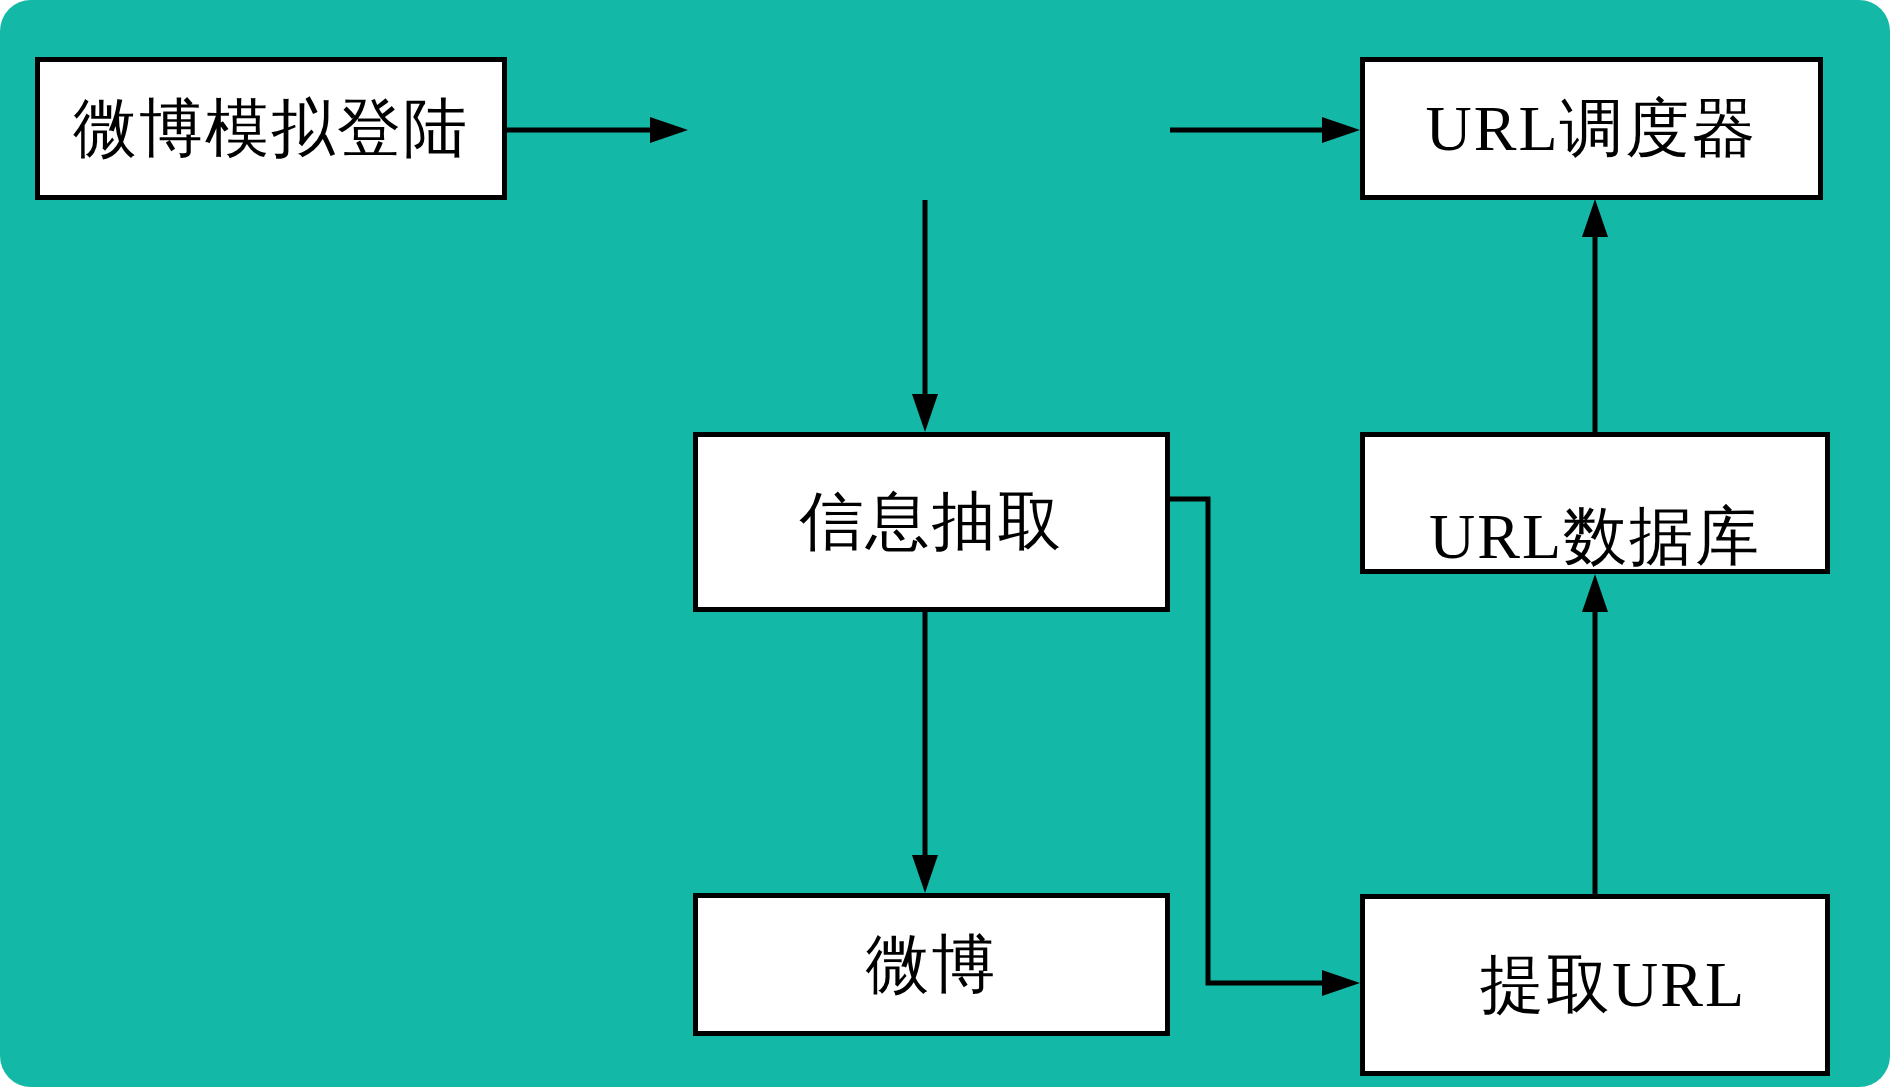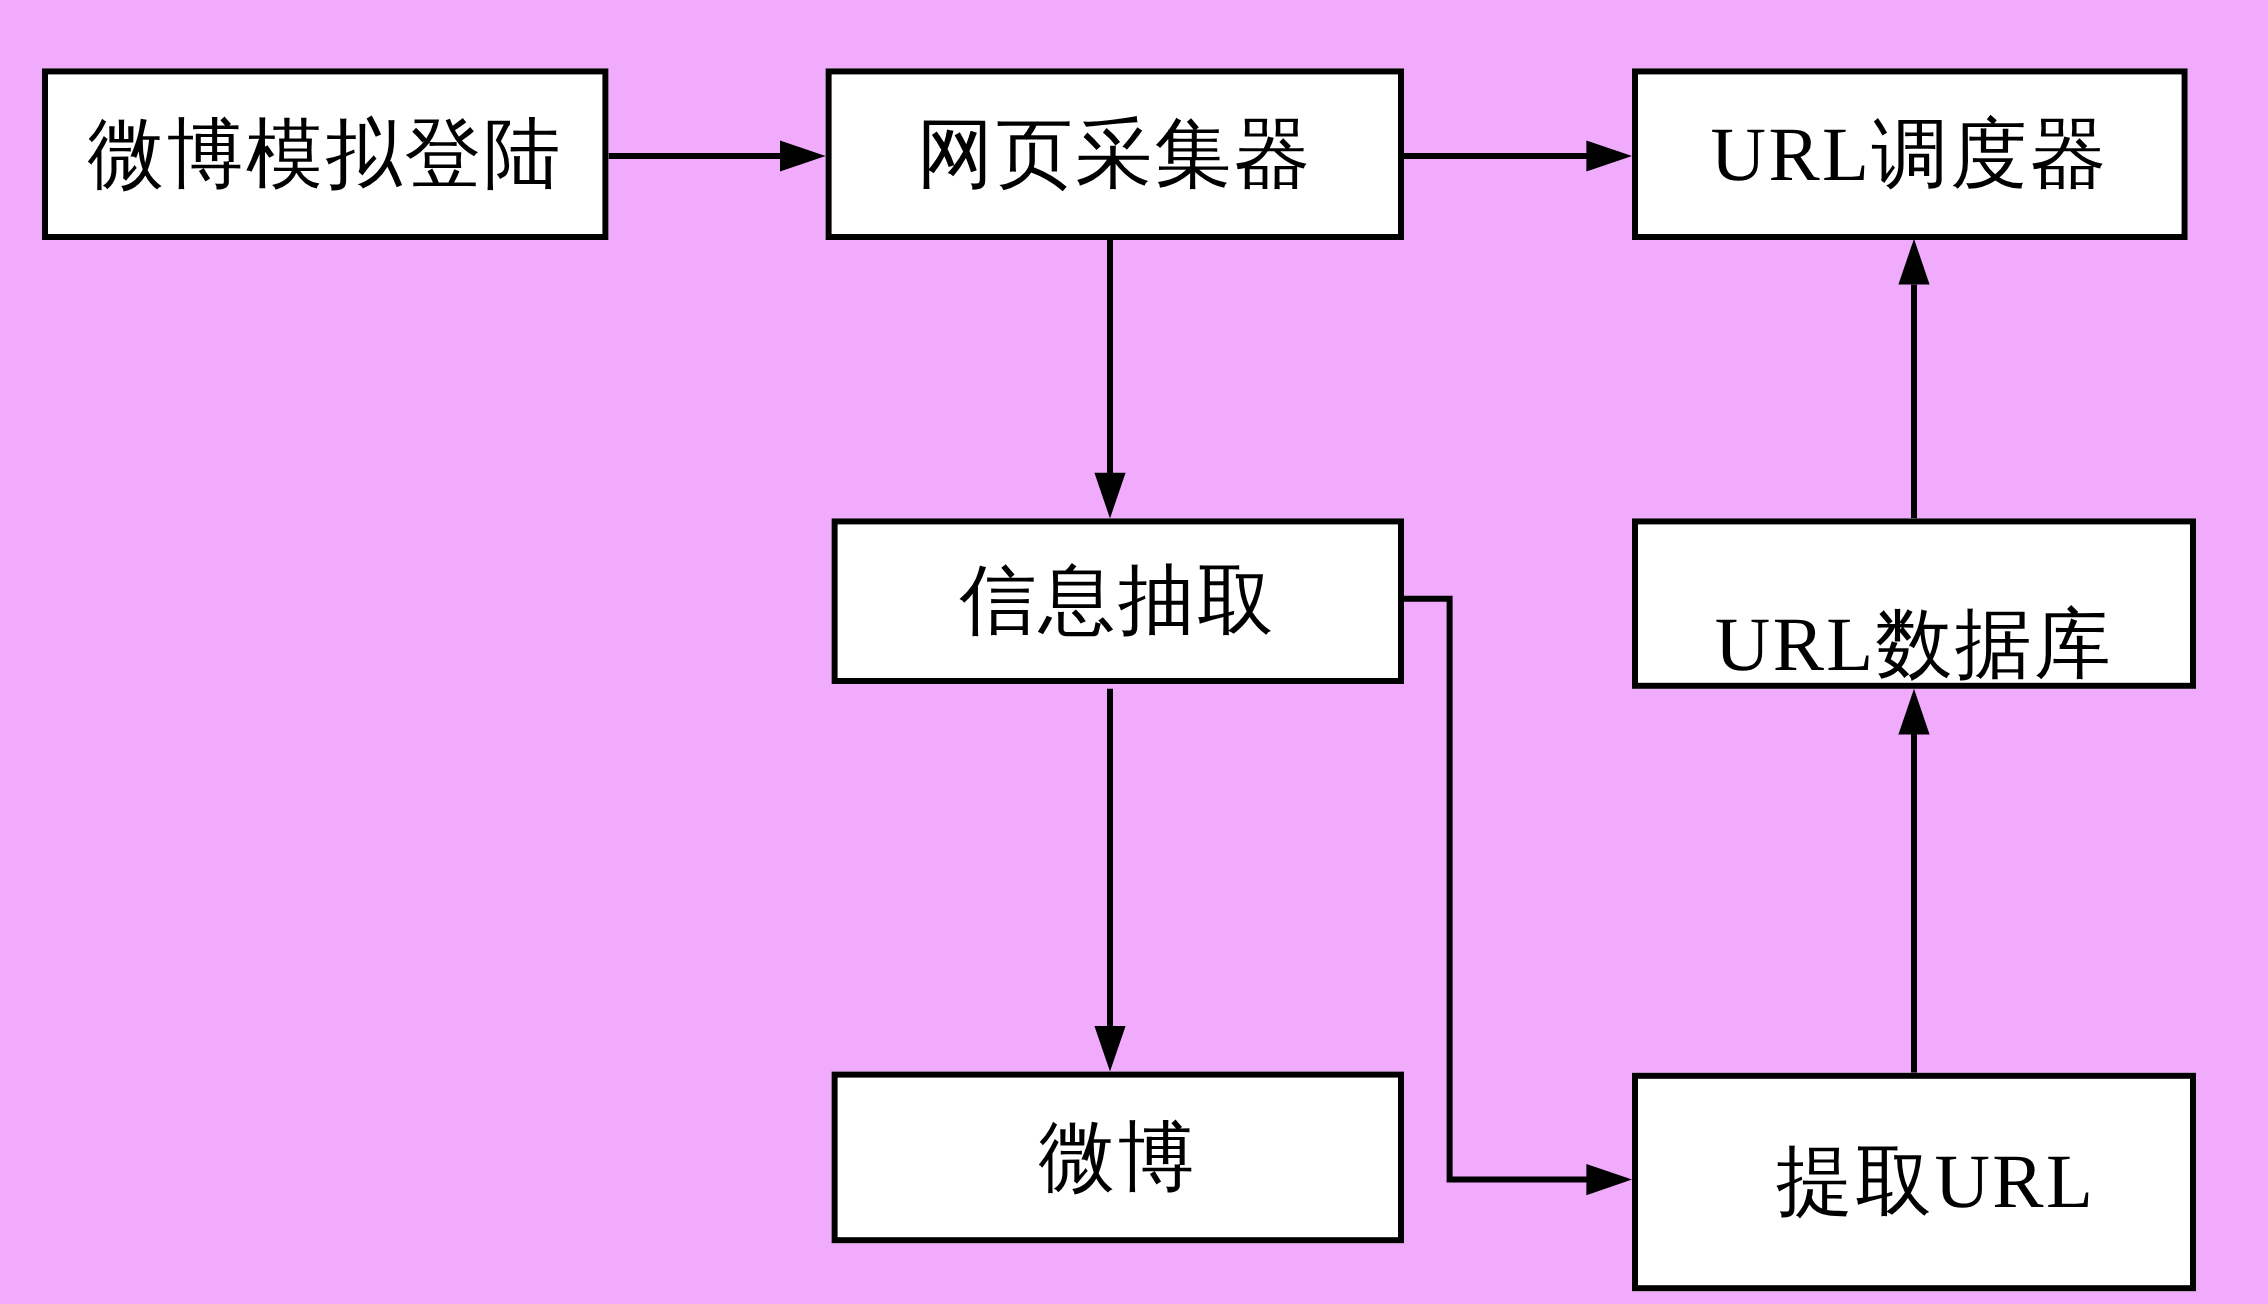--- a/index.html
+++ b/index.html
@@ -4,23 +4,24 @@
 <style>
   html, body {
     margin: 0;
     padding: 0;
     background: #ffffff;
   }
   .canvas {
     position: relative;
     width: 1890px;
     height: 1087px;
-    background: #f0abfc;
+    background: #14b8a6;
     overflow: hidden;
     font-family: "Liberation Serif", "DejaVu Serif", serif;
+    border-radius: 31px;
   }
   .connector-layer {
     position: absolute;
     left: 0;
     top: 0;
     width: 1890px;
     height: 1087px;
   }
   .node {
     position: absolute;
@@ -34,21 +35,21 @@
     letter-spacing: 2px;
     color: #000000;
     white-space: nowrap;
     line-height: 1;
   }
   
   .node-weibo-login   { left: 35px;   top: 57px;  width: 472px; height: 143px; }
   .node-collector     { left: 688px;  top: 57px;  width: 482px; height: 143px; }
   .node-scheduler     { left: 1360px; top: 57px;  width: 463px; height: 143px; }
   
-  .node-extraction    { left: 693px;  top: 432px; width: 477px; height: 138px; }
+  .node-extraction    { left: 693px;  top: 432px; width: 477px; height: 180px; }
   .node-urldb         { left: 1360px; top: 432px; width: 470px; height: 142px; align-items: flex-end; }
   
   .node-weibo         { left: 693px;  top: 893px; width: 477px; height: 143px; }
   .node-extract-url   { left: 1360px; top: 894px; width: 470px; height: 182px; padding-left: 36px; }
 
   .edge-line {
     stroke: #000000;
     stroke-width: 5;
     fill: none;
   }
@@ -98,23 +99,20 @@
       <line class="edge-line" x1="1595" y1="432" x2="1595" y2="237"></line>
       <polygon class="arrowhead" points="1595,199 1582,237 1608,237"></polygon>
     </g>
 
   </svg>
 
   <div class="node node-weibo-login">
     <span>微博模拟登陆</span>
   </div>
 
-  <div class="node node-collector">
-    <span>网页采集器</span>
-  </div>
 
   <div class="node node-scheduler">
     <span>URL调度器</span>
   </div>
 
   <div class="node node-extraction">
     <span>信息抽取</span>
   </div>
 
   <div class="node node-urldb">

